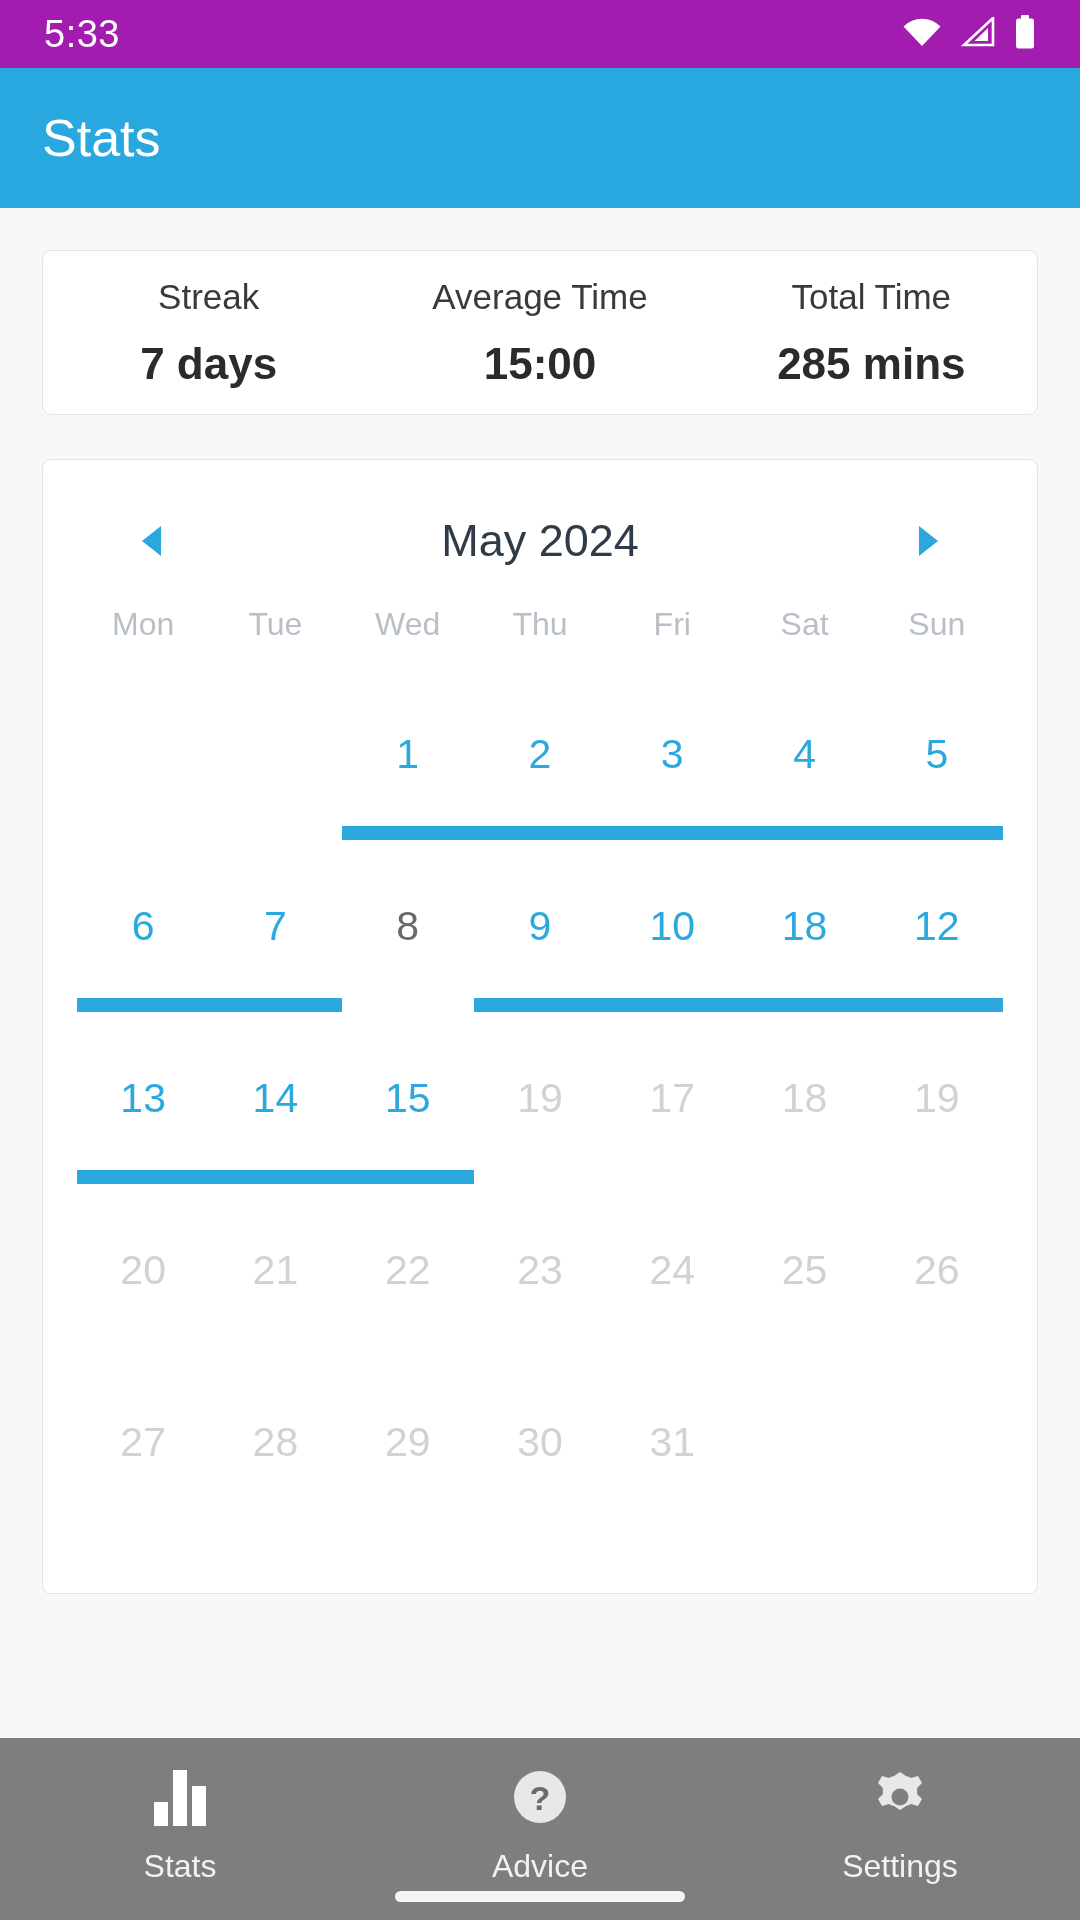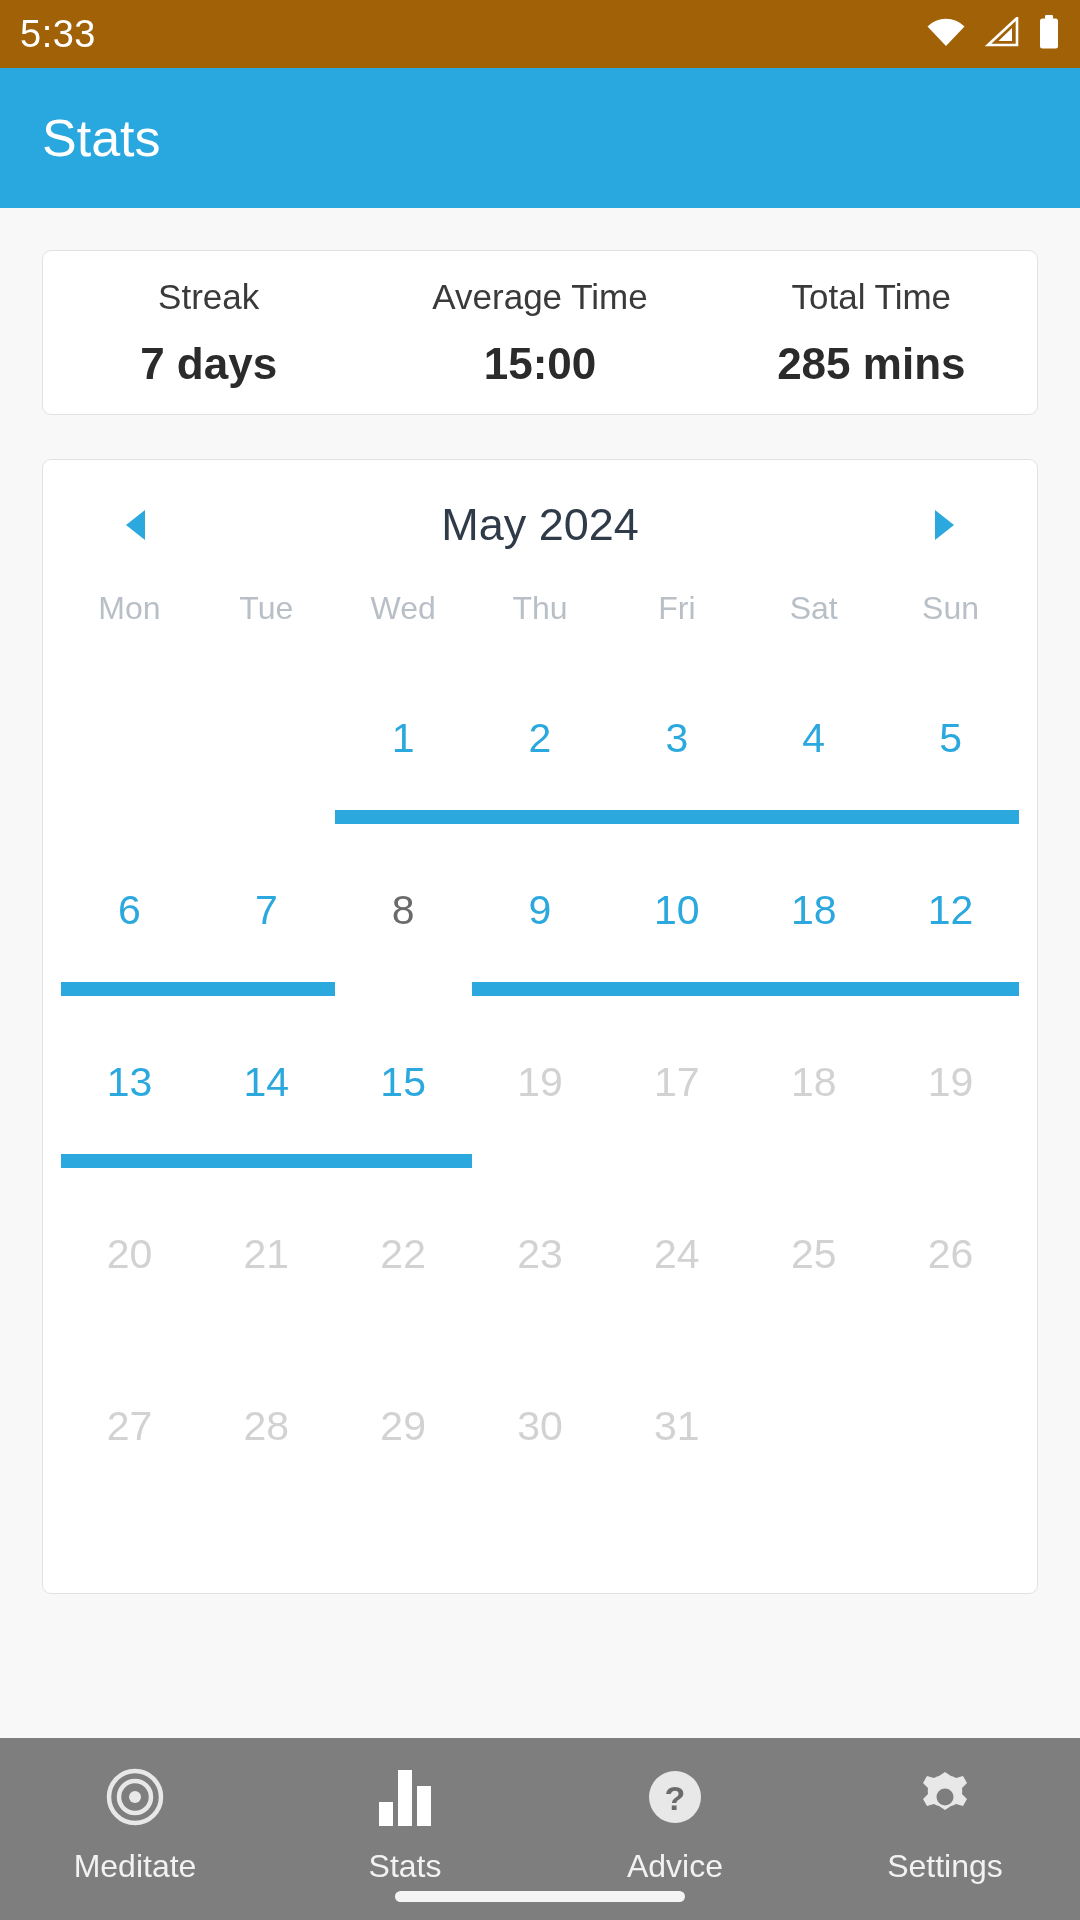--- a/index.html
+++ b/index.html
@@ -7,22 +7,22 @@
     width:1080px; height:1920px;
     font-family:"Liberation Sans", sans-serif;
     background:#f8f8f8;
     overflow:hidden;
   }
   #app { position:relative; width:1080px; height:1920px; background:#f8f8f8; }
 
   
   .statusbar {
     position:absolute; top:0; left:0; width:1080px; height:68px;
-    background:#a16207; display:flex; align-items:center;
-    justify-content:space-between; padding:0 20px;
+    background:#a21caf; display:flex; align-items:center;
+    justify-content:space-between; padding:0 44px;
   }
   .status-clock { color:#ffffff; font-size:38px; letter-spacing:.5px; }
   .status-icons { display:flex; align-items:center; gap:18px; }
 
   
   .appbar {
     position:absolute; top:68px; left:0; width:1080px; height:140px;
     background:#29a8e0; display:flex; align-items:center; padding-left:42px;
   }
   .appbar-title { color:#ffffff; font-size:52px; font-weight:400; }
@@ -34,21 +34,21 @@
   }
   #stats-card { top:250px; height:165px; display:flex; align-items:stretch; }
   .stat-cell {
     flex:1; display:flex; flex-direction:column;
     align-items:center; justify-content:center; gap:22px;
   }
   .stat-label { font-size:35px; color:#3a3a3a; font-weight:400; }
   .stat-value { font-size:44px; color:#2b2b2b; font-weight:700; }
 
   
-  #calendar-card { top:459px; height:1135px; padding:0; }
+  #calendar-card { top:459px; height:1135px; padding:16px; }
   .cal-header {
     height:130px; display:flex; align-items:center;
     justify-content:space-between; padding:0 80px;
   }
   .cal-title { font-size:45px; color:#2f3b49; font-weight:400; }
   .cal-arrow { cursor:pointer; line-height:0; }
 
   .weekdays { display:flex; padding:0 18px; height:70px;justify-content:space-between; }
   .weekday {
     flex:1; text-align:center; font-size:32px; color:#b8bfc6; font-weight:400;
@@ -220,30 +220,20 @@
             <div class="day future">31</div>
             <div class="day empty"></div>
             <div class="day empty"></div>
           </div>
           <div class="bars"></div>
         </div>
       </div>
   </div>
 
   <div class="bottomnav" id="bottomnav">
-      <div class="navitem">
-        <span class="nav-icon">
-          <svg width="58" height="58" viewBox="0 0 58 58">
-            <circle cx="29" cy="29" r="26" fill="none" stroke="#e8e8e8" stroke-width="4.5"></circle>
-            <circle cx="29" cy="29" r="16" fill="none" stroke="#e8e8e8" stroke-width="4.5"></circle>
-            <circle cx="29" cy="29" r="6" fill="#e8e8e8"></circle>
-          </svg>
-        </span>
-        <span class="nav-label">Meditate</span>
-      </div>
       <div class="navitem">
         <span class="nav-icon">
           <svg width="56" height="58" viewBox="0 0 56 58">
             <rect x="2" y="34" width="14" height="24" fill="#ffffff"></rect>
             <rect x="21" y="2" width="14" height="56" fill="#ffffff"></rect>
             <rect x="40" y="18" width="14" height="40" fill="#ffffff"></rect>
           </svg>
         </span>
         <span class="nav-label">Stats</span>
       </div>

